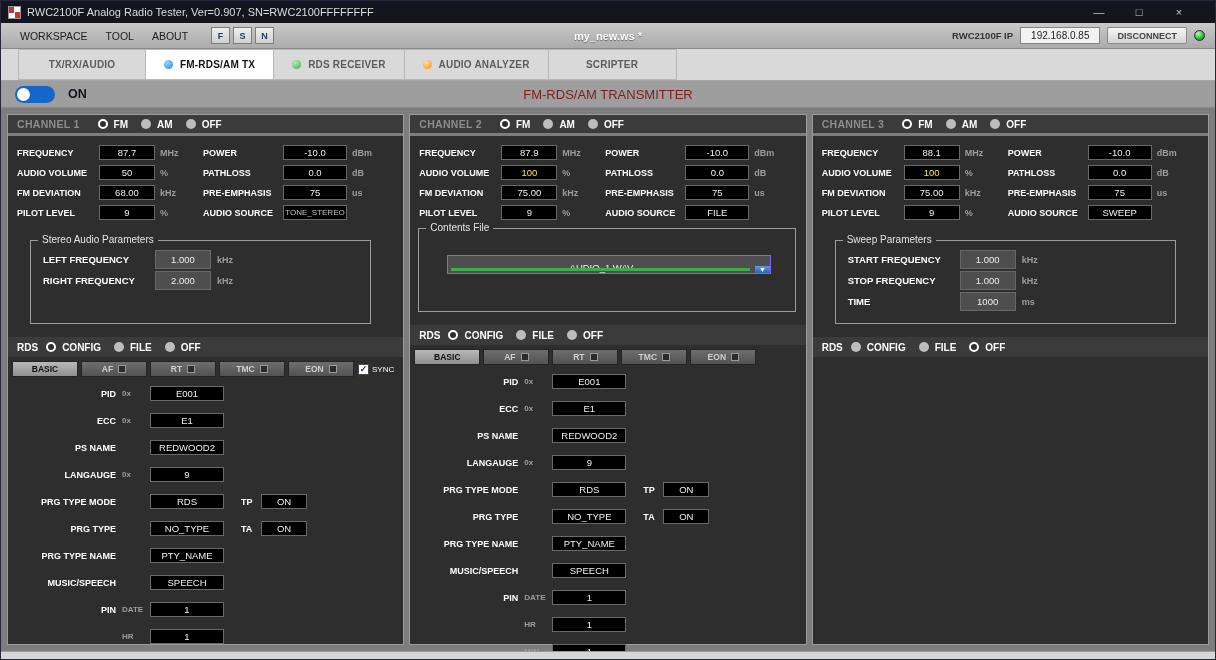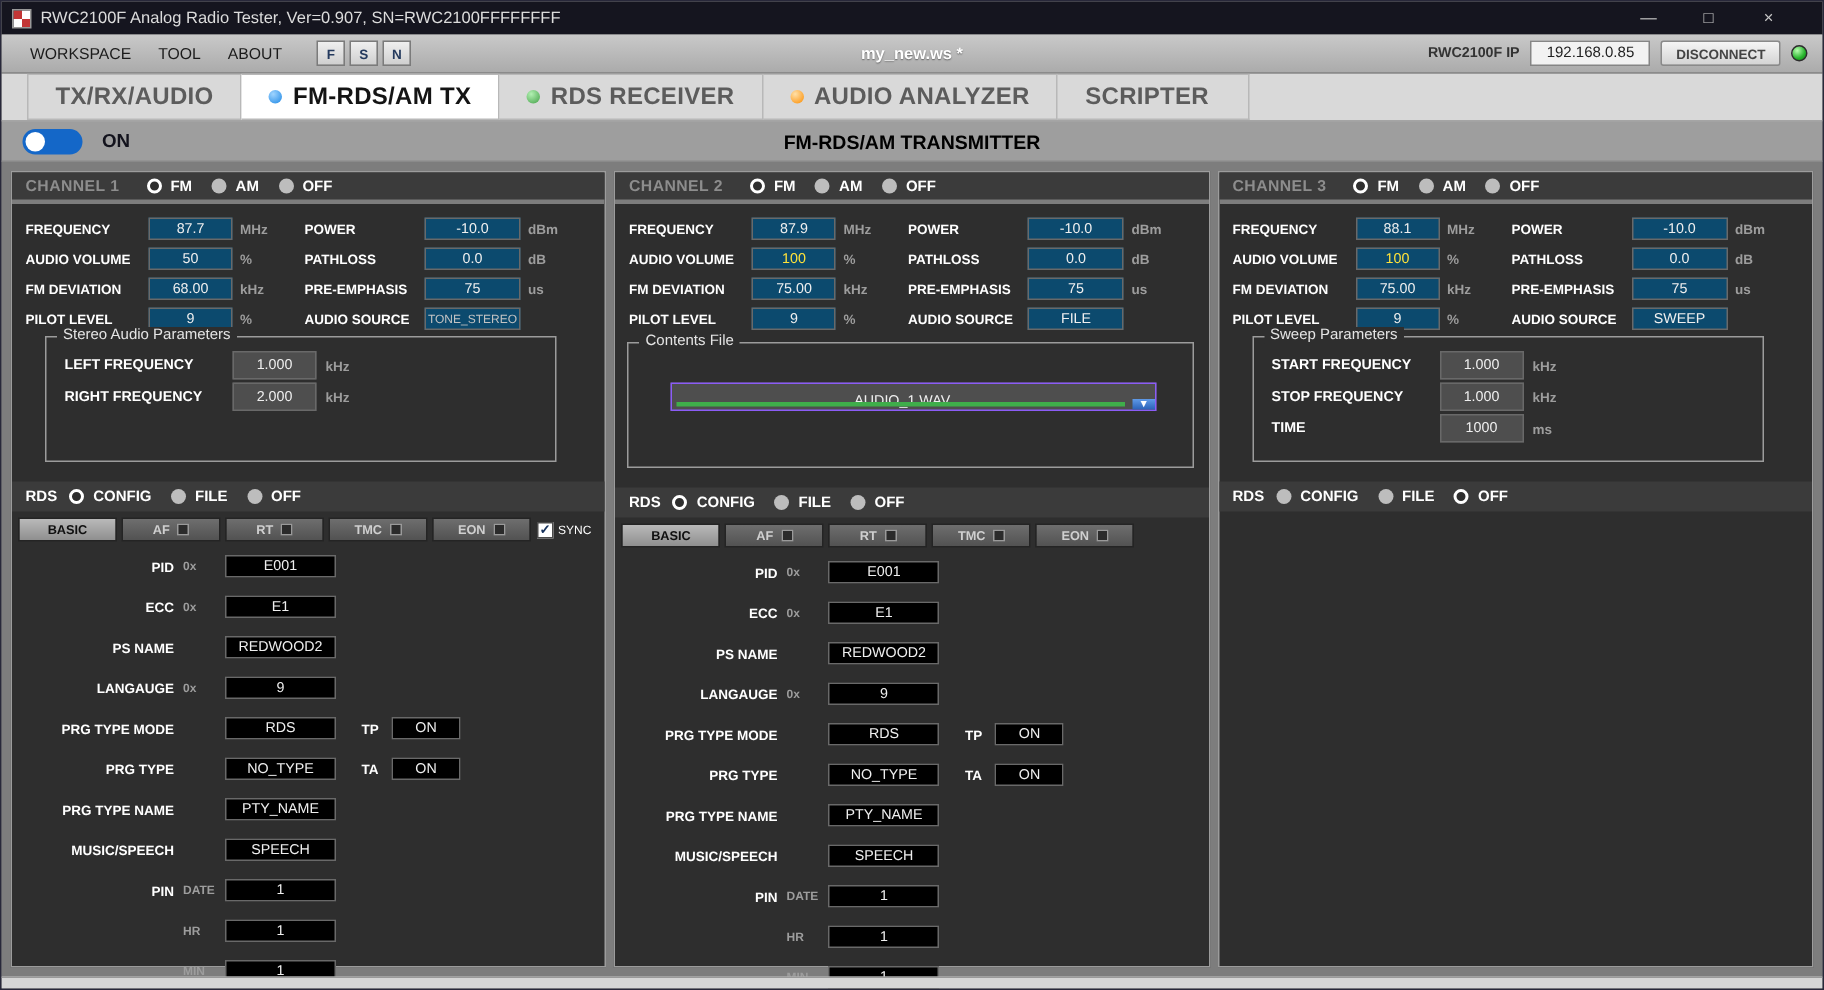--- a/index.html
+++ b/index.html
@@ -17,54 +17,54 @@
 .tool-icons{display:flex;gap:3px;margin-left:14px}
 .ticon{width:19px;height:17px;background:linear-gradient(#efefef,#cfcfcf);border:1px solid #7b7b7b;font-size:9px;font-weight:bold;color:#243a5e;display:flex;align-items:center;justify-content:center}
 .ws-file{position:absolute;left:50%;transform:translateX(-50%);color:#fff;font-weight:bold;font-size:11px;text-shadow:0 1px 1px rgba(0,0,0,.45)}
 .mb-right{margin-left:auto;display:flex;align-items:center;gap:7px}
 .ip-label{font-size:9.5px;font-weight:bold;color:#333}
 .ip-field{background:#f2f2f2;border:1px solid #858585;height:17px;display:flex;align-items:center;padding:0 10px;font-size:10px;color:#222}
 .disconnect-btn{height:17px;background:linear-gradient(#f5f5f5,#d4d4d4);border:1px solid #8a8a8a;border-radius:2px;font-size:9px;font-weight:bold;color:#444;padding:0 9px;font-family:inherit}
 .led{width:11px;height:11px;border-radius:50%;border:1px solid #2c2c2c;background:radial-gradient(circle at 35% 30%,#b8ffb0,#27b42c 60%,#157a18)}
 
 .tabbar{height:32px;flex:0 0 32px;background:#d9d9d9;display:flex;padding-left:17px;border-bottom:1px solid #a5a5a5}
-.tab{min-width:128px;padding:0 18px;display:flex;align-items:center;gap:7px;border:1px solid #b8b8b8;border-left:none;color:#5c5c5c;font-size:16px;font-weight:bold;letter-spacing:.2px}
+.tab{min-width:128px;padding:0 18px;display:flex;align-items:center;justify-content:center;gap:7px;border:1px solid #b8b8b8;border-left:none;color:#5c5c5c;font-size:10px;font-weight:bold;letter-spacing:.2px}
 .tab:first-child{border-left:1px solid #b8b8b8}
 .tab.active{background:#fff;color:#141414}
 .tab-dot{width:9px;height:9px;border-radius:50%;flex:0 0 auto}
 .tab-dot.blue{background:radial-gradient(circle at 35% 30%,#9fd4ff,#1e88e5)}
 .tab-dot.green{background:radial-gradient(circle at 35% 30%,#b2f0b2,#43a047)}
 .tab-dot.orange{background:radial-gradient(circle at 35% 30%,#ffe0a8,#fb8c00)}
 
 .powerbar{height:27px;flex:0 0 27px;background:#9e9e9e;display:flex;align-items:center;padding:0 14px;position:relative;border-bottom:1px solid #8a8a8a}
 .toggle{width:40px;height:17px;border-radius:9px;background:#1467c8;position:relative;display:inline-block;flex:0 0 auto}
 .toggle-knob{width:13px;height:13px;border-radius:50%;background:#fff;position:absolute;left:2px;top:2px}
 .power-label{margin-left:13px;font-size:12.5px;font-weight:bold;color:#13131d}
-.tx-title{position:absolute;left:50%;transform:translateX(-50%);font-size:13px;font-weight:bold;color:#000000}
+.tx-title{position:absolute;left:50%;transform:translateX(-50%);font-size:13px;font-weight:normal;color:#7f1d1d}
 
 .content{flex:1;display:flex;gap:5px;padding:6px;background:#7d7d7d;min-height:0}
 .channel{flex:1;background:#2e2e2e;border:1px solid #9c9c9c;display:flex;flex-direction:column;min-width:0}
 .ch-header{height:21px;flex:0 0 21px;background:#3b3b3b;border-bottom:3px solid #7d7d7d;display:flex;align-items:center;gap:6px;padding:0 9px}
 .ch-name{color:#8d8d8d;font-size:10.5px;font-weight:bold;margin-right:12px;letter-spacing:.3px}
 .radio{width:10px;height:10px;border-radius:50%;background:#bdbdbd;flex:0 0 auto}
 .radio.sel{background:#2e2e2e;border:2px solid #fff}
 .radio-label{color:#fff;font-size:10px;font-weight:bold;margin-right:7px}
 .ch-params{display:flex;padding:9px 6px 4px 9px}
 .pcol{display:flex;flex-direction:column;gap:5px}
 .pcol.left{width:186px;flex:0 0 186px}
 .pcol.right{flex:1}
 .prow{display:flex;align-items:center;height:15px}
 .plabel{width:82px;flex:0 0 82px;color:#fff;font-size:9px;font-weight:bold}
 .pcol.right .plabel{width:80px;flex:0 0 80px}
-.pval{width:56px;flex:0 0 56px;height:15px;background:#0c4a6e;border:1px solid #696969;color:#efefef;font-size:9.5px;display:flex;align-items:center;justify-content:center}
+.pval{width:56px;flex:0 0 56px;height:15px;background:#000000;border:1px solid #696969;color:#efefef;font-size:9.5px;display:flex;align-items:center;justify-content:center}
 .pcol.right .pval{width:64px;flex:0 0 64px}
 .pval.src{width:80px;flex:0 0 80px;font-size:8px;color:#c3c3c3}
 .pval.yellow{color:#ffe23a}
 .punit{margin-left:5px;color:#9d9d9d;font-size:9px;font-weight:bold}
-.groupbox{position:relative;border:1px solid #9c9c9c;margin:0 32px 7px 22px;padding:10px 8px 6px 12px;min-height:84px}
+.groupbox{position:relative;border:1px solid #9c9c9c;margin:16px 32px 7px 22px;padding:10px 8px 6px 12px;min-height:84px}
 .groupbox.wide{margin:4px 10px 7px 8px}
 .gtitle{position:absolute;top:-7px;left:7px;background:#2e2e2e;padding:0 4px;color:#e4e4e4;font-size:10px}
 .grow{display:flex;align-items:center;height:17px;margin-bottom:4px}
 .glabel{width:112px;flex:0 0 112px;color:#fff;font-size:9.5px;font-weight:bold}
 .gval{width:56px;flex:0 0 56px;height:19px;background:#4e4e4e;border:1px solid #696969;color:#efefef;font-size:9.5px;display:flex;align-items:center;justify-content:center}
 .gunit{margin-left:6px;color:#9d9d9d;font-size:9px;font-weight:bold}
 .gdrop{width:120px;height:17px;background:#4e4e4e;border:1px solid #696969;display:flex;align-items:stretch}
 .gdrop-text{flex:1;display:flex;align-items:center;justify-content:center;color:#efefef;font-size:8px}
 .gdrop-arrow{width:15px;background:linear-gradient(#5f9ae8,#2b62b8);color:#fff;font-size:7px;display:flex;align-items:center;justify-content:center}
 .file-drop{margin:16px auto 0;width:324px;height:19px;background:#4e4e4e;border:1px solid #8b5cf6;display:flex;align-items:flex-end;position:relative}

